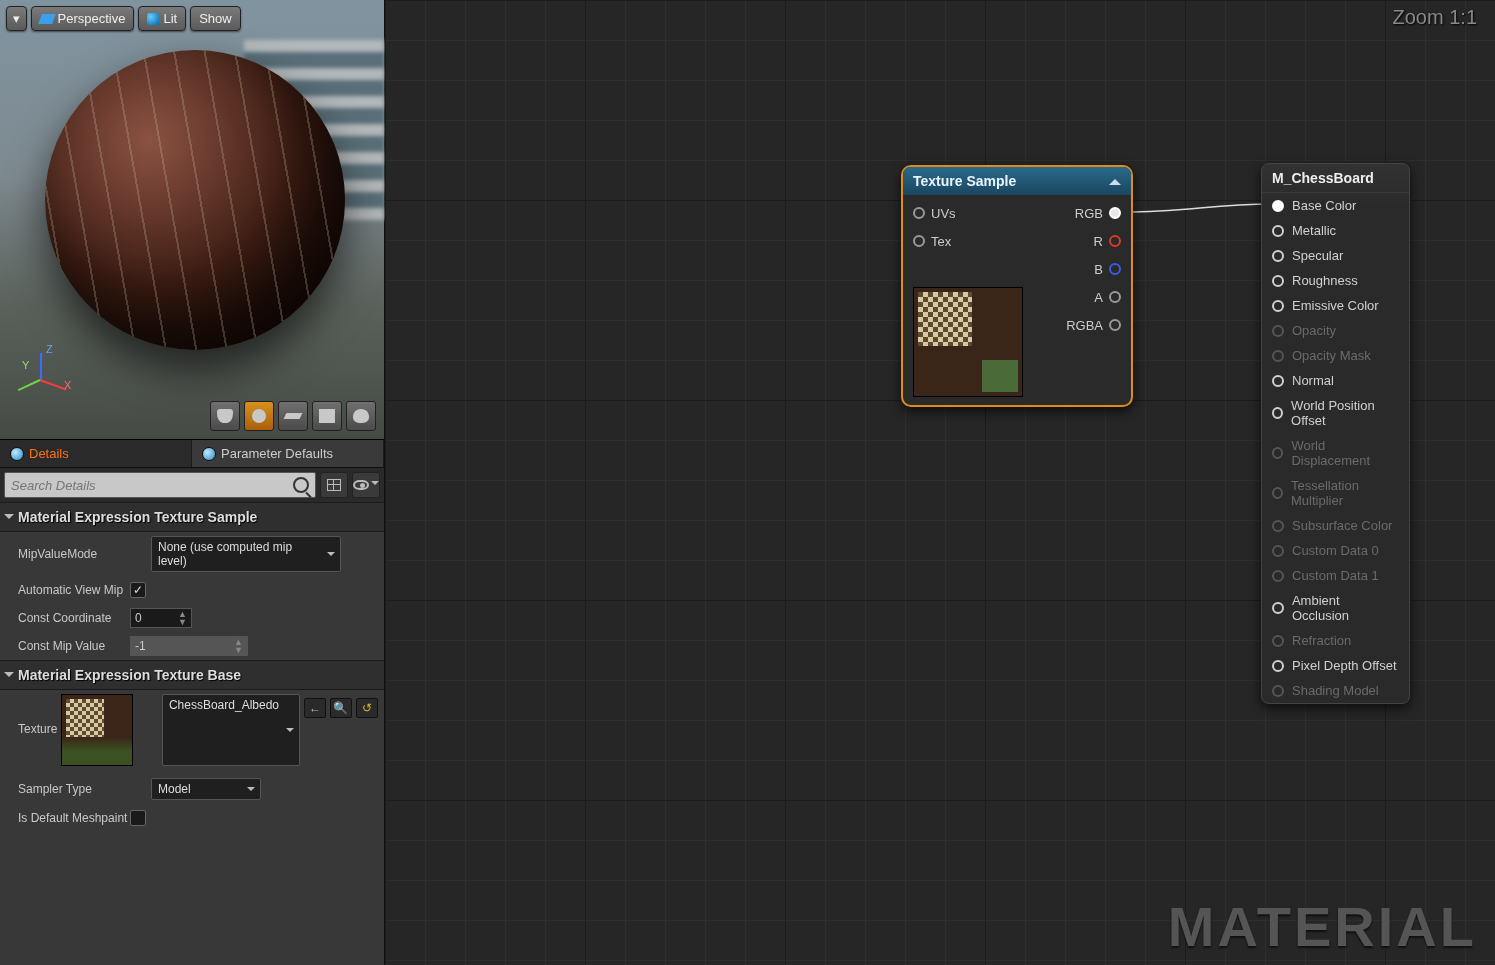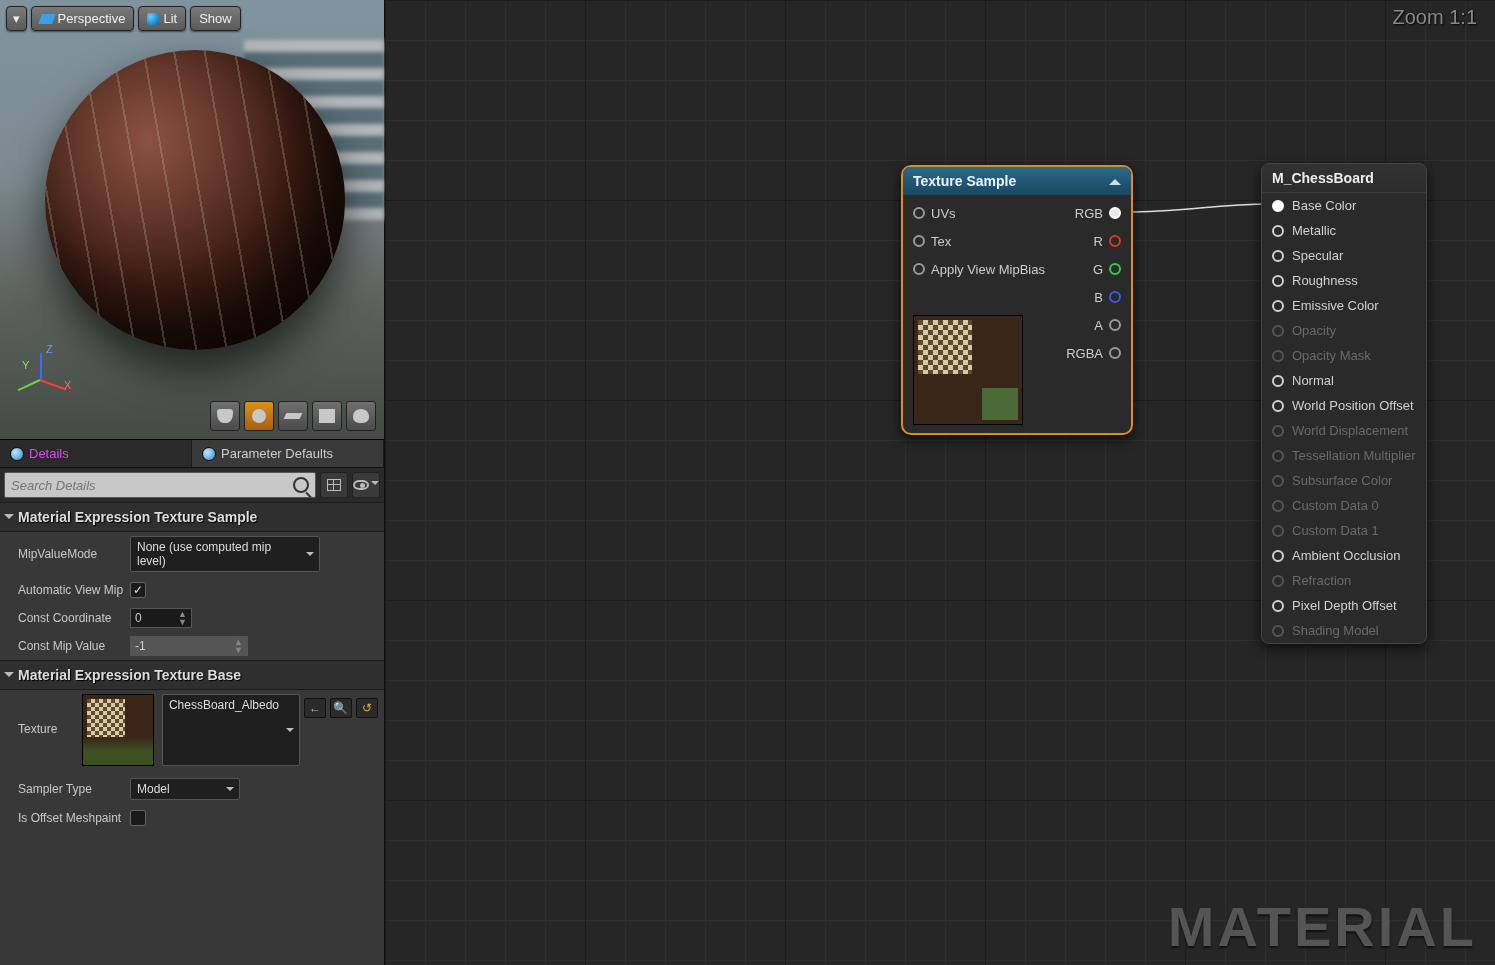--- a/index.html
+++ b/index.html
@@ -154,21 +154,21 @@
     color: #ccc;
     display: flex;
     align-items: center;
     gap: 5px;
     cursor: pointer;
     flex: 1;
     min-width: 0;
     white-space: nowrap;
     overflow: hidden;
   }
-  .tab.active { background: #2a2a2a; color: #d946ef; }
+  .tab.active { background: #2a2a2a; color: #f97316; }
   .tab .qicon {
     width: 14px; height: 14px; border-radius: 50%;
     background: radial-gradient(circle at 35% 35%, #bfe8ff, #2a8ac8);
     border: 1px solid #111;
   }
 
   .search-row {
     display: flex;
     gap: 4px;
     padding: 4px;
@@ -287,20 +287,21 @@
     background: #1f1f1f;
     border: 1px solid #555;
     color: #ddd;
     font-size: 12px;
     padding: 3px 20px 3px 6px;
     border-radius: 2px;
     cursor: pointer;
     position: relative;
     display: inline-block;
     max-width: 190px;
+    margin-left: 21px;
   }
   .combo::after {
     content: "";
     position: absolute;
     right: 5px;
     top: 50%;
     border: 4px solid transparent;
     border-top-color: #bbb;
     transform: translateY(-25%);
   }
@@ -468,21 +469,21 @@
     background: repeating-conic-gradient(#d8c9a0 0 25%, #5d4a33 0 50%) 0 0 / 10px 10px;
   }
   .ts-preview::after{
     content:"";position:absolute;right:4px;bottom:4px;width:36px;height:32px;
     background:#4a6a38;
   }
 
   .node-out {
     left: 876px;
     top: 163px;
-    width: 166px;
+    width: 149px;
     background: linear-gradient(to bottom, #323232 0%, #2a2a2a 8%, #2a2a2a 100%);
     border: 1px solid #444;
   }
   .node-out .title {
     padding: 6px 10px;
     color: #eee;
     font-weight: bold;
     font-size: 14px;
     border-bottom: 1px solid #3a3a3a;
   }
@@ -645,21 +646,21 @@
     </div>
 
     <div class="prop-row">
       <div class="prop-label">Sampler Type</div>
       <div class="prop-value">
         <div class="combo" style="min-width:110px;">Model</div>
       </div>
     </div>
 
     <div class="prop-row">
-      <div class="prop-label">Is Offset Meshpaint</div>
+      <div class="prop-label">Is Default Meshpaint</div>
       <div class="prop-value">
         <div class="checkbox"></div>
       </div>
     </div>
 
   </div>
 </div>
 
 <div class="graph-panel">
 
@@ -687,30 +688,20 @@
         </div>
       </div>
       <div class="pin-row">
         <div class="pin">
           <span class="dot grey"></span>
           <span>Tex</span>
         </div>
         <div class="pin out">
           <span>R</span>
           <span class="dot red"></span>
-        </div>
-      </div>
-      <div class="pin-row">
-        <div class="pin">
-          <span class="dot grey"></span>
-          <span>Apply View MipBias</span>
-        </div>
-        <div class="pin out">
-          <span>G</span>
-          <span class="dot green"></span>
         </div>
       </div>
       <div class="pin-row">
         <div style="flex:1;"></div>
         <div class="pin out">
           <span>B</span>
           <span class="dot blue"></span>
         </div>
       </div>
       <div style="display:flex;align-items:flex-start;">

